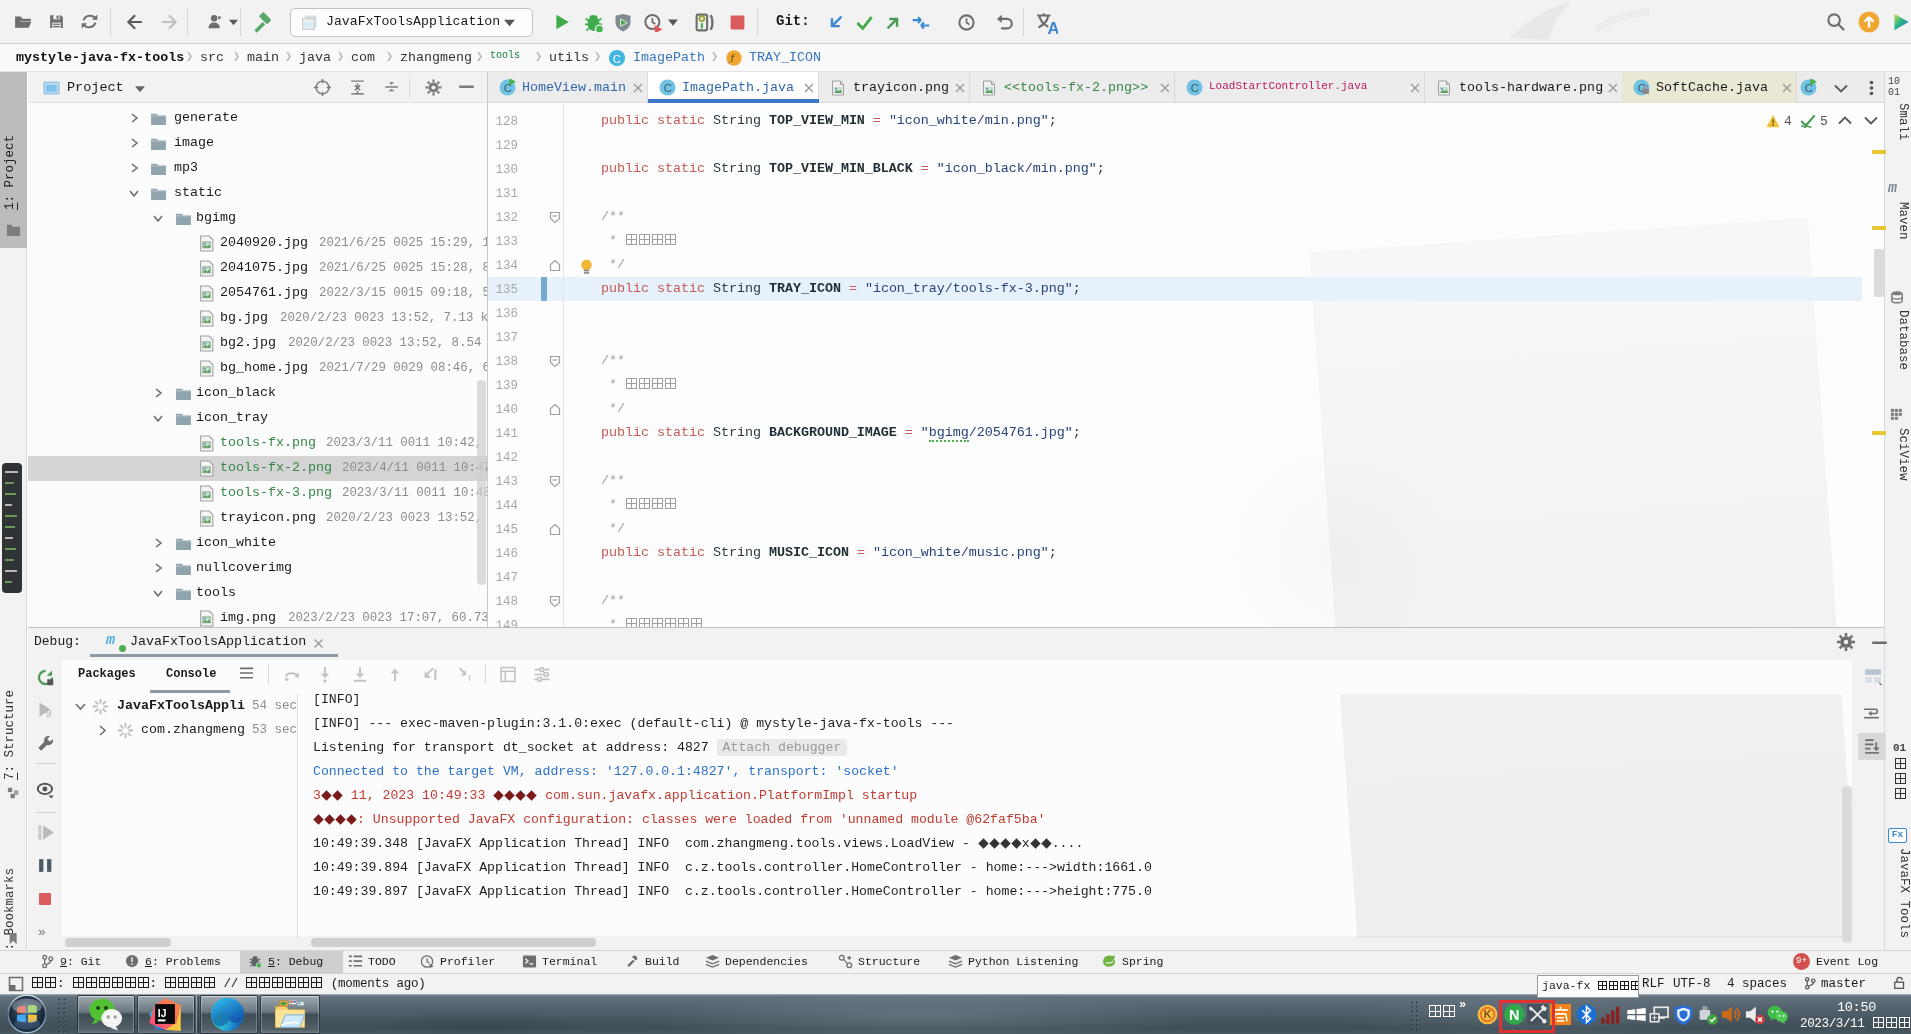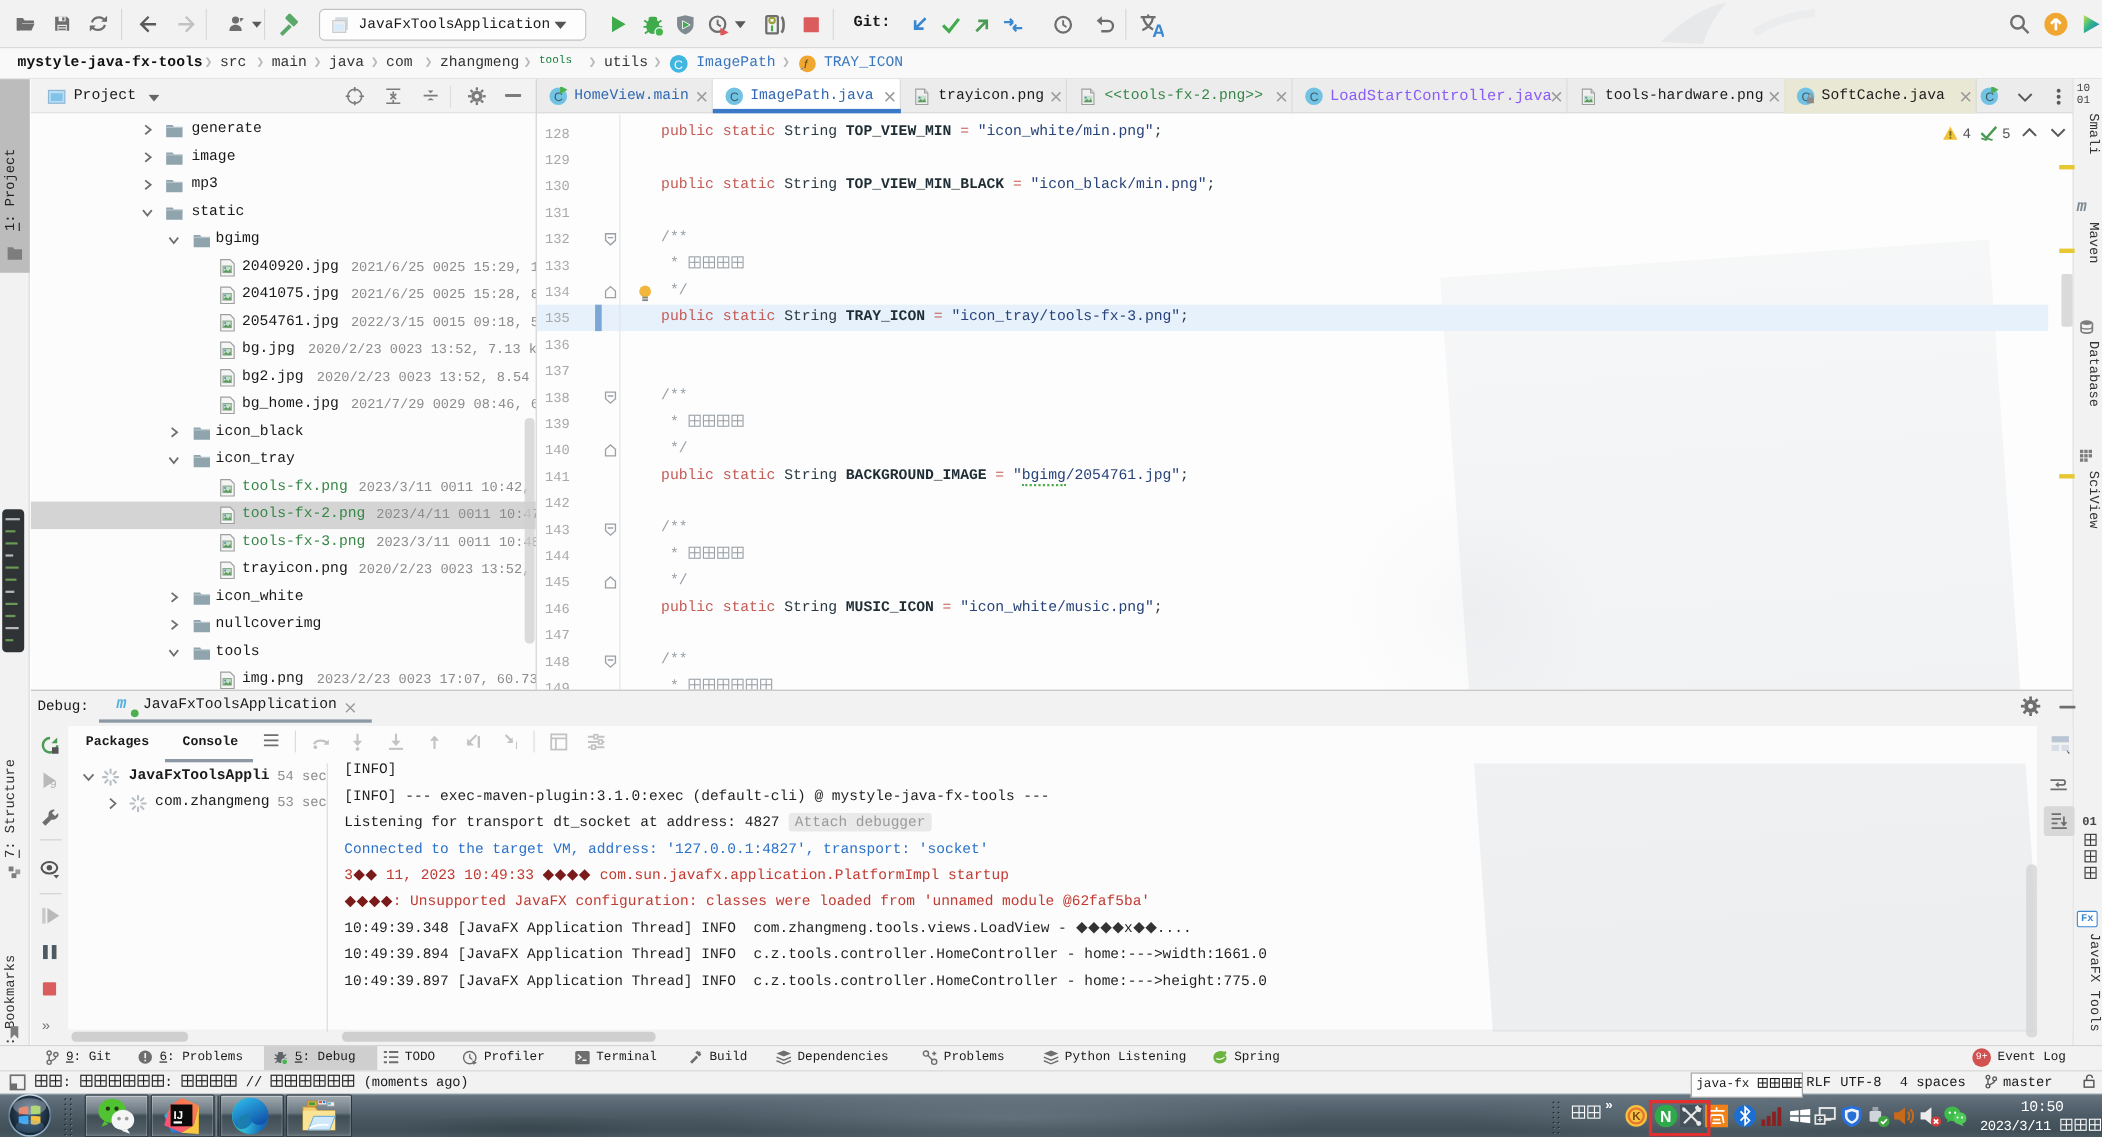--- a/index.html
+++ b/index.html
@@ -654,21 +654,21 @@
       <path d="M2 2l8 8M10 2l-8 8" stroke="#9a9a9a" stroke-width="1.4"></path>
     </svg>
   </div>
 <div class="ab" style="left:1175px;top:72px;width:250px;height:31px;border-right:1px solid #d9d9d9"></div>
 <div class="ic" style="left:1186px;top:79px;width:17px;height:17px">
     <svg width="17" height="17" viewBox="0 0 16 16">
       <circle cx="8" cy="8" r="7.5" fill="#72c2e4"></circle>
       <text x="4.4" y="12" font-size="10.5" fill="#395b66" font-family="Liberation Sans">C</text>
     </svg>
   </div>
-<div class="ab" style="left:1209px;top:80px;font-size:14px;color:#8b5cf6;letter-spacing:0">LoadStartController.java</div>
+<div class="ab" style="left:1209px;top:80px;font-size:11px;color:#be185d;letter-spacing:0">LoadStartController.java</div>
 <div class="ic" style="left:1409px;top:82px;width:12px;height:12px">
     <svg width="12" height="12" viewBox="0 0 12 12">
       <path d="M2 2l8 8M10 2l-8 8" stroke="#9a9a9a" stroke-width="1.4"></path>
     </svg>
   </div>
 <div class="ab" style="left:1425px;top:72px;width:198px;height:31px;border-right:1px solid #d9d9d9"></div>
 <div class="ic" style="left:1436px;top:80px;width:16px;height:16px">
     <svg width="16" height="16" viewBox="0 0 16 16">
       <path d="M2.5 1h8L13.5 4.5V15H2.5z" fill="#f0f0f0" stroke="#9e9e9e"></path>
       <path d="M10.5 1v3.5H13.5" fill="#d5d5d5" stroke="#9e9e9e"></path>
@@ -1120,21 +1120,21 @@
   </div>
 <div class="ab" style="left:725px;top:955px;font-size:11.5px;color:#1a1a1a">Dependencies</div>
 <div class="ic" style="left:838px;top:954px;width:15px;height:15px">
     <svg width="15" height="15" viewBox="0 0 16 16">
       <circle cx="4" cy="4" r="2.5" fill="none" stroke="#6e6e6e" stroke-width="1.4"></circle>
       <circle cx="12" cy="12" r="2.5" fill="none" stroke="#6e6e6e" stroke-width="1.4"></circle>
       <path d="M6 6l4 4" stroke="#6e6e6e" stroke-width="1.4"></path>
       <path d="M12 2v4M10 4h4" stroke="#6e6e6e" stroke-width="1.4"></path>
     </svg>
   </div>
-<div class="ab" style="left:858px;top:955px;font-size:11.5px;color:#1a1a1a">Problems</div>
+<div class="ab" style="left:858px;top:955px;font-size:11.5px;color:#1a1a1a">Structure</div>
 <div class="ic" style="left:948px;top:954px;width:15px;height:15px">
     <svg width="15" height="15" viewBox="0 0 16 16">
       <path d="M8 1 15 4 8 7 1 4z" fill="#6e6e6e"></path>
       <path d="M1 7.5 8 10.5 15 7.5M1 11 8 14 15 11" stroke="#6e6e6e" stroke-width="1.4" fill="none"></path>
     </svg>
   </div>
 <div class="ab" style="left:968px;top:955px;font-size:11.5px;color:#1a1a1a">Python Listening</div>
 <div class="ic" style="left:1102px;top:954px;width:15px;height:15px">
     <svg width="15" height="15" viewBox="0 0 16 16">
       <path d="M13.5 2c.5 2-0.5 3-1 3.5C14 7 14.5 9 13 11c-2 2.8-6.5 3.5-9.5 1.5C.8 10.7.5 6.5 2.5 4 4.5 1.5 9 .8 11.5 2.2c.8-.5 1.5-.7 2-.2z" fill="#6db33f"></path>

